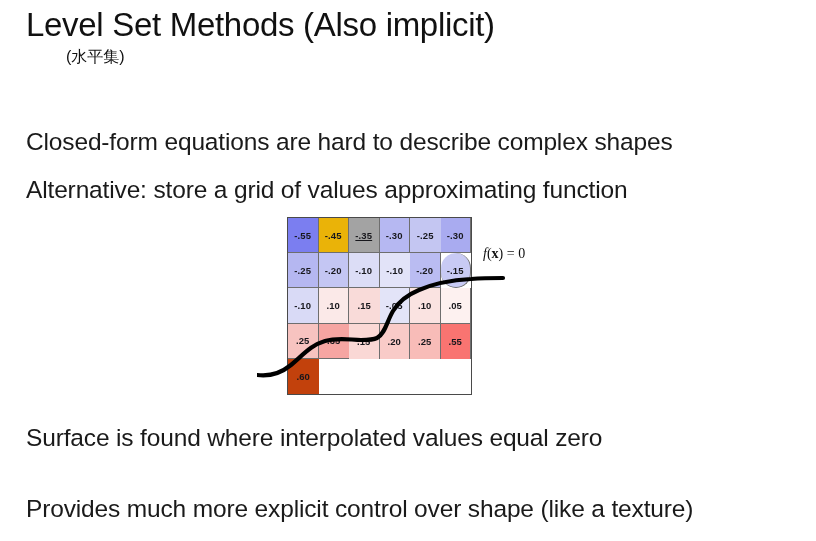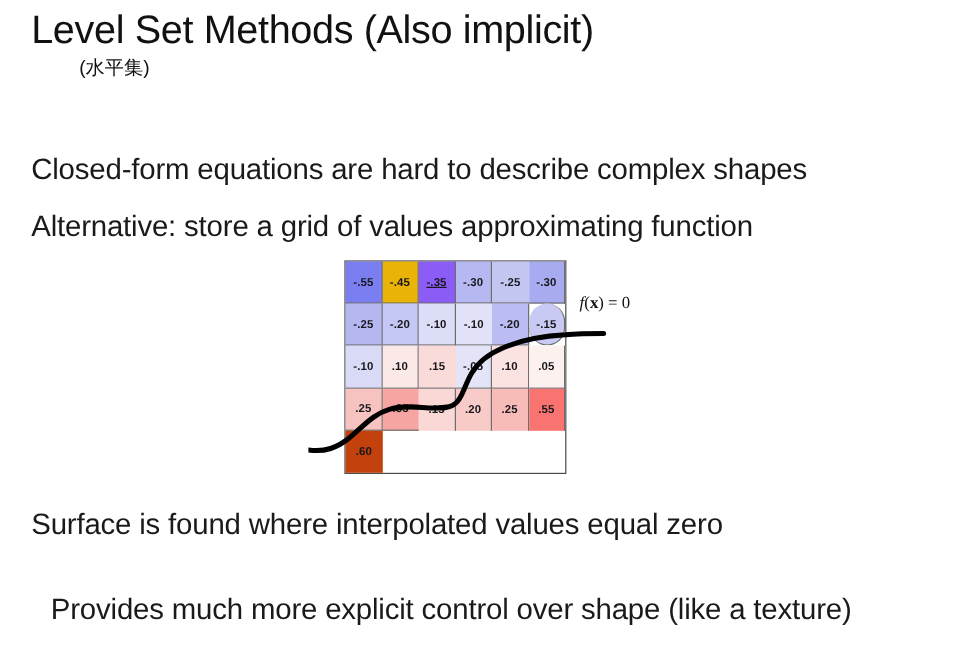--- a/index.html
+++ b/index.html
@@ -13,21 +13,20 @@
     font-family: "Liberation Sans", sans-serif;
     color: #1a1a1a;
     overflow: hidden;
     position: relative;
   }
 
   .slide {
     position: relative;
     width: 816px;
     height: 541px;
-    text-align: center;
   }
 
   
   .title {
     position: absolute;
     left: 26px;
     top: 6px;
     font-size: 33px;
     font-weight: 400;
     letter-spacing: -0.3px;
@@ -128,21 +127,21 @@
 
   <div class="body-line line-1">Closed-form equations are hard to describe complex shapes</div>
   <div class="body-line line-2">Alternative: store a grid of values approximating function</div>
   <div class="body-line line-3">Surface is found where interpolated values equal zero</div>
   <div class="body-line line-4">Provides much more explicit control over shape (like a texture)</div>
 
   <div class="figure">
     <div class="grid" id="grid">
         <div class="cell" style="background: rgb(123, 126, 240);">-.55</div>
         <div class="cell" style="background: #eab308;">-.45</div>
-        <div class="cell" style="background: #8b5cf6; text-decoration: underline;">-.35</div>
+        <div class="cell" style="background: #a3a3a3; text-decoration: underline;">-.35</div>
         <div class="cell" style="background: rgb(182, 184, 242);">-.30</div>
         <div class="cell last-col" style="background: rgb(196, 198, 242);">-.25</div>
         <div class="cell" style="background: rgb(169, 171, 240);">-.30</div>
         <div class="cell" style="background: rgb(181, 183, 241);">-.25</div>
         <div class="cell" style="background: rgb(196, 198, 243);">-.20</div>
         <div class="cell" style="background: rgb(220, 221, 246);">-.10</div>
         <div class="cell last-col" style="background: rgb(226, 227, 248);">-.10</div>
         <div class="cell" style="background: rgb(186, 188, 242);">-.20</div>
         <div class="cell" style="background: rgb(200, 202, 244); border-radius: 16px;">-.15</div>
         <div class="cell" style="background: rgb(217, 218, 246);">-.10</div>

